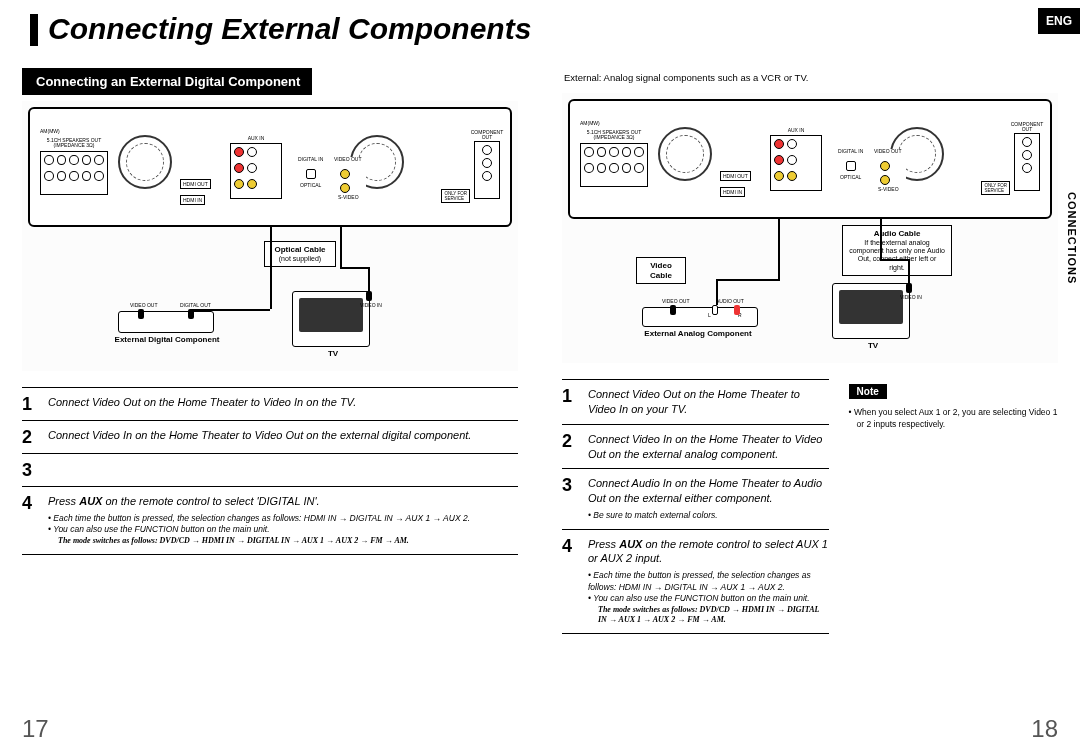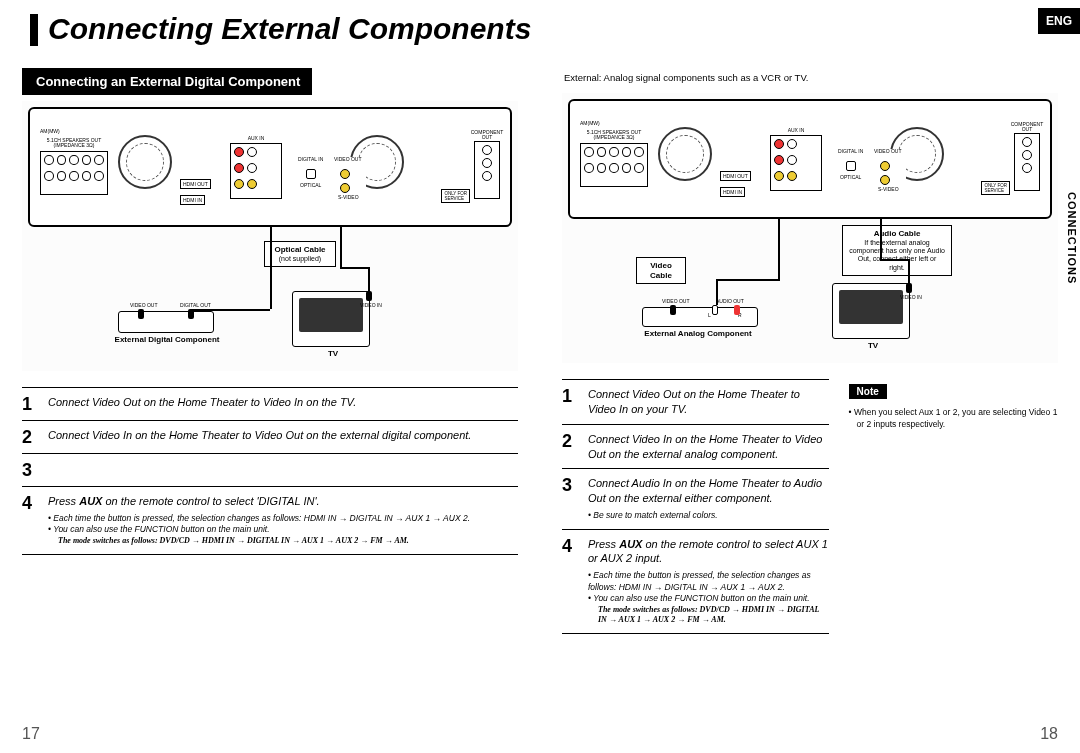--- a/index.html
+++ b/index.html
@@ -38,21 +38,21 @@
   .step-num { font-size: 18px; font-weight: bold; width: 18px; flex: 0 0 18px; line-height: 1; }
   .step-body { flex: 1; line-height: 1.35; font-style: italic; }
   .sub-bullets { font-size: 8.5px; margin: 4px 0 0 0; list-style: none; padding-left: 0; line-height: 1.35; }
   .sub-bullets li::before { content: "•  "; }
   .sub-bullets .nested { font-size: 8px; padding-left: 10px; }
   .sub-bullets .nested::before { content: ""; }
   .note-box { background: #000; color: #fff; font-weight: bold; font-size: 10px; padding: 2px 8px; display: inline-block; }
   .note-list { font-size: 8.5px; margin-top: 8px; list-style: none; line-height: 1.4; }
   .note-list li { margin-bottom: 6px; padding-left: 8px; text-indent: -8px; }
   .note-list li::before { content: "•  "; }
-  .page-num { position: absolute; bottom: 10px; font-size: 16px; color: #555; }
+  .page-num { position: absolute; bottom: 10px; font-size: 24px; color: #555; }
   .pn-left { left: 22px; }
   .pn-right { right: 22px; }
   .right-lower { display: flex; gap: 20px; }
   .right-steps { flex: 1 1 56%; }
   .right-note { flex: 1 1 44%; padding-top: 2px; }
   strong.ser { font-family: "Times New Roman", serif; font-weight: bold; }
   .wire { position: absolute; background: #000; }
   .plug { position: absolute; width: 6px; height: 10px; background: #000; border-radius: 2px; }
   .mini-port { position:absolute; font-size:5px; border:1px solid #000; padding:1px 2px; }
 </style>

